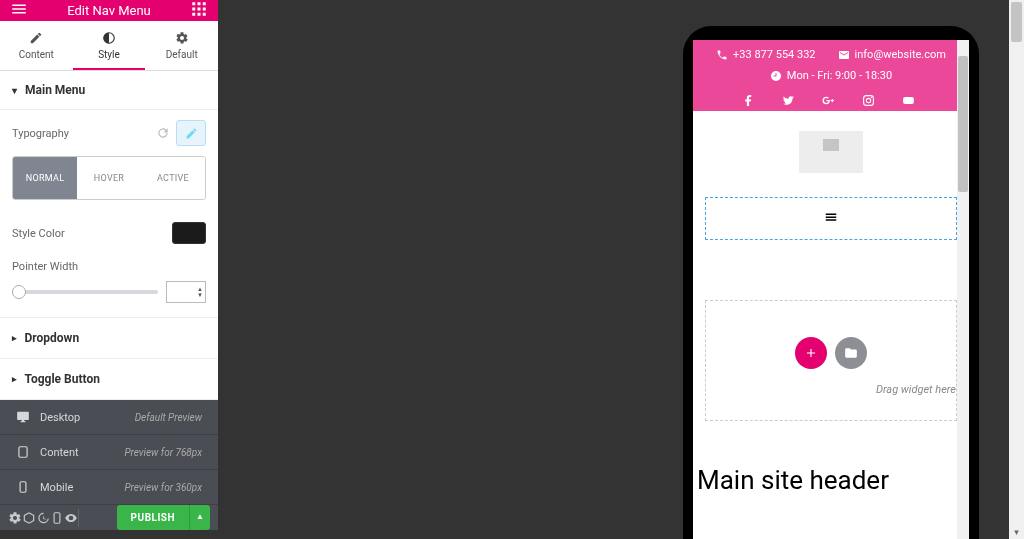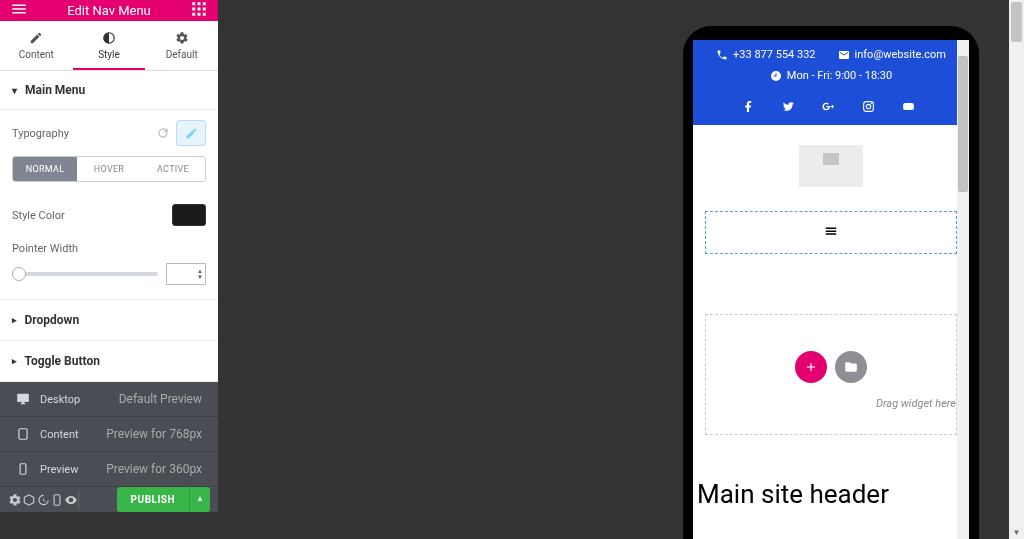--- a/index.html
+++ b/index.html
@@ -17,49 +17,49 @@
 .panel{background:#fff;flex:0 0 auto}
 .sec-heading{display:flex;align-items:center;padding:12px 12px;font-size:12px;font-weight:700;color:#333;border-bottom:1px solid #eee;cursor:pointer}
 .sec-heading .caret{margin-right:8px;font-size:10px}
 .row{display:flex;align-items:center;justify-content:space-between;padding:10px 12px;font-size:11px;color:#666}
 .row-controls{display:flex;gap:6px;align-items:center}
 .icon-btn{width:30px;height:26px;border:1px solid #ddd;border-radius:3px;background:#fff;display:flex;align-items:center;justify-content:center;cursor:pointer}
 .icon-btn.primary{background:#e8f4fb;border-color:#b6defa}
 .icon-btn svg{width:13px;height:13px;fill:#71d7f7}
 .icon-plain{width:14px;height:14px;fill:#bbb}
 .seg{display:flex;margin:0 12px 12px;border:1px solid #ccc;border-radius:3px;overflow:hidden}
-.seg-btn{flex:1;padding:7px 0;font-size:9px;text-align:center;background:#fff;color:#888;cursor:pointer;letter-spacing:.3px}
+.seg-btn{flex:1;padding:16px 0;font-size:9px;text-align:center;background:#fff;color:#888;cursor:pointer;letter-spacing:.3px}
 .seg-btn.active{background:#7f8691;color:#fff}
 .swatch{width:34px;height:22px;background:#1b1b1b;border:1px solid #333;border-radius:3px;cursor:pointer}
 .slider-row{padding:6px 12px 14px}
 .slider-label{font-size:11px;color:#666;margin-bottom:8px}
 .slider-wrap{display:flex;align-items:center;gap:8px}
 .slider-track{flex:1;height:4px;background:#d5d8dc;border-radius:2px;position:relative}
 .slider-thumb{position:absolute;left:0;top:-5px;width:14px;height:14px;border-radius:50%;background:#fff;border:1px solid #aaa}
 .num-input{width:40px;height:22px;border:1px solid #bbb;background:#fff;font-size:10px;padding:0 2px;display:flex;align-items:center;justify-content:flex-end}
 .spinner{display:flex;flex-direction:column;font-size:6px;line-height:6px;color:#555;margin-left:2px}
 .collapsed-sec{padding:13px 12px;font-size:12px;font-weight:700;color:#333;border-top:1px solid #eee;cursor:pointer;display:flex;align-items:center}
 .collapsed-sec .caret{margin-right:8px;font-size:9px}
 .spacer{flex:1;background:#e6e8ea}
 .devices{background:#4a4d53}
 .device-row{display:flex;align-items:center;justify-content:space-between;padding:10px 16px;font-size:11px;color:#d5d8dc;border-bottom:1px solid #3e4046;cursor:pointer}
 .device-left{display:flex;align-items:center;gap:10px}
 .device-left svg{width:14px;height:14px;fill:#d5d8dc}
-.device-hint{font-size:12px;color:#aaa}
+.device-hint{font-style:italic;font-size:10px;color:#aaa}
 .footer{height:36px;background:#4a4d53;display:flex;align-items:center;padding:0 8px;}
 .footer svg{width:14px;height:14px;fill:#c7c9cc;cursor:pointer}
 .footer .divider{width:1px;height:18px;background:#666}
 .publish{display:flex;margin-left:auto}
 .publish-btn{background:#39b54a;color:#fff;font-size:10px;font-weight:700;padding:7px 14px;border-radius:3px 0 0 3px;cursor:pointer;letter-spacing:.5px}
 .publish-caret{background:#39b54a;color:#fff;padding:7px 6px;border-radius:0 3px 3px 0;border-left:1px solid #2f9a3e;cursor:pointer;font-size:8px}
 .toggle-handle{position:absolute;left:218px;top:258px;width:12px;height:40px;background:#eceef0;border:1px solid #ccc;border-left:none;border-radius:0 4px 4px 0;display:flex;align-items:center;justify-content:center;color:#888;font-size:10px;cursor:pointer}
 
 .phone{position:absolute;left:465px;top:26px;width:296px;height:513px;background:#000;border-radius:28px 28px 0 0;padding:14px 10px 0}
 .screen{width:100%;height:100%;background:#fff;position:relative;overflow:hidden}
-.topbar{background:#1d4ed8;color:#fff;text-align:center;font-size:11px;padding:8px 6px 12px}
+.topbar{background:#ec4899;color:#fff;text-align:center;font-size:11px;padding:8px 6px 4px}
 .topline{display:flex;justify-content:center;gap:22px;margin-bottom:8px}
 .socials{display:flex;justify-content:center;gap:22px}
 .topbar svg{width:12px;height:12px;fill:#fff;vertical-align:middle;margin-right:5px}
 .socials svg{width:13px;height:13px;fill:#fff}
 .logo-area{padding:20px 0 14px;text-align:center}
 .logo-ph{display:inline-block;width:64px;height:42px;background:#ededed;position:relative}
 .logo-ph::before{content:"";position:absolute;left:24px;top:8px;width:16px;height:12px;background:#c5c5c5}
 .logo-ph::after{content:"";position:absolute;left:0;right:0;bottom:4px;text-align:center;font-size:5px;color:#888}
 .navmenu{margin:6px 12px 0;border:1px dashed #4aa3df;padding:11px 0;text-align:center;cursor:pointer}
 .navmenu svg{width:18px;height:14px}
@@ -188,21 +188,21 @@
           </svg>
           <span>Content</span>
         </div>
       <span class="device-hint">Preview for 768px</span>
     </div>
     <div class="device-row">
       <div class="device-left">
           <svg viewBox="0 0 24 24">
             <rect x="7" y="3" width="10" height="18" rx="2" fill="none" stroke="#d5d8dc" stroke-width="2"></rect>
           </svg>
-          <span>Preview</span>
+          <span>Mobile</span>
         </div>
       <span class="device-hint">Preview for 360px</span>
     </div>
   </div>
 
   <div class="footer">
     <svg viewBox="0 0 24 24">
         <path d="M19.14 12.94a7.49 7.49 0 0 0 .05-.94 7.49 7.49 0 0 0-.05-.94l2.03-1.58a.5.5 0 0 0 .12-.64l-1.92-3.32a.5.5 0 0 0-.61-.22l-2.39.96a7.03 7.03 0 0 0-1.62-.94l-.36-2.54A.5.5 0 0 0 14 2h-4a.5.5 0 0 0-.49.42l-.36 2.54c-.58.24-1.12.56-1.62.94l-2.39-.96a.5.5 0 0 0-.61.22L2.61 8.48a.5.5 0 0 0 .12.64l2.03 1.58c-.03.31-.05.63-.05.94s.02.63.05.94L2.73 14.16a.5.5 0 0 0-.12.64l1.92 3.32c.14.24.43.34.68.22l2.39-.96c.5.38 1.04.7 1.62.94l.36 2.54c.04.24.25.42.49.42h4c.24 0 .45-.18.49-.42l.36-2.54c.58-.24 1.12-.56 1.62-.94l2.39.96c.25.12.54.02.68-.22l1.92-3.32a.5.5 0 0 0-.12-.64l-2.03-1.58zM12 15.5A3.5 3.5 0 1 1 12 8.5a3.5 3.5 0 0 1 0 7z"></path>
       </svg>
     <svg viewBox="0 0 24 24">
@@ -232,21 +232,21 @@
     <div class="screen">
       <div class="topbar">
         <div class="topline">
           <span><svg viewBox="0 0 24 24">
                 <path d="M6.6 10.8a15 15 0 0 0 6.6 6.6l2.2-2.2a1 1 0 0 1 1-.25 11 11 0 0 0 3.5.56 1 1 0 0 1 1 1V20a1 1 0 0 1-1 1A17 17 0 0 1 3 4a1 1 0 0 1 1-1h3.5a1 1 0 0 1 1 1 11 11 0 0 0 .56 3.5 1 1 0 0 1-.25 1L6.6 10.8z"></path>
               </svg><span>+33 877 554 332</span></span>
           <span><svg viewBox="0 0 24 24">
                 <path d="M4 4h16a2 2 0 0 1 2 2v12a2 2 0 0 1-2 2H4a2 2 0 0 1-2-2V6a2 2 0 0 1 2-2zm8 7L4 6v2l8 5 8-5V6l-8 5z"></path>
               </svg><span>info@website.com</span></span>
         </div>
-        <div style="margin-bottom:18px"><svg viewBox="0 0 24 24">
+        <div style="margin-bottom:12px"><svg viewBox="0 0 24 24">
               <path d="M12 2a10 10 0 1 0 0 20 10 10 0 0 0 0-20zm1 11H7v-2h4V6h2v7z"></path>
             </svg><span>Mon - Fri: 9:00 - 18:30</span></div>
         <div class="socials">
           <svg viewBox="0 0 24 24">
               <path d="M13 22v-8h3l1-4h-4V7.5c0-1.2.3-2 2-2h2V2h-3c-3 0-5 1.8-5 5v3H6v4h3v8h4z"></path>
             </svg>
           <svg viewBox="0 0 24 24">
               <path d="M22 5.9a8 8 0 0 1-2.3.6 4 4 0 0 0 1.8-2.2 8 8 0 0 1-2.6 1 4 4 0 0 0-6.8 3.6A11.4 11.4 0 0 1 3 4.8a4 4 0 0 0 1.2 5.3 4 4 0 0 1-1.8-.5v.1a4 4 0 0 0 3.2 3.9 4 4 0 0 1-1.8.1 4 4 0 0 0 3.7 2.8A8 8 0 0 1 2 18.1 11.3 11.3 0 0 0 8.1 20c7.3 0 11.3-6 11.3-11.3v-.5A8 8 0 0 0 22 5.9z"></path>
             </svg>
           <svg viewBox="0 0 24 24">

